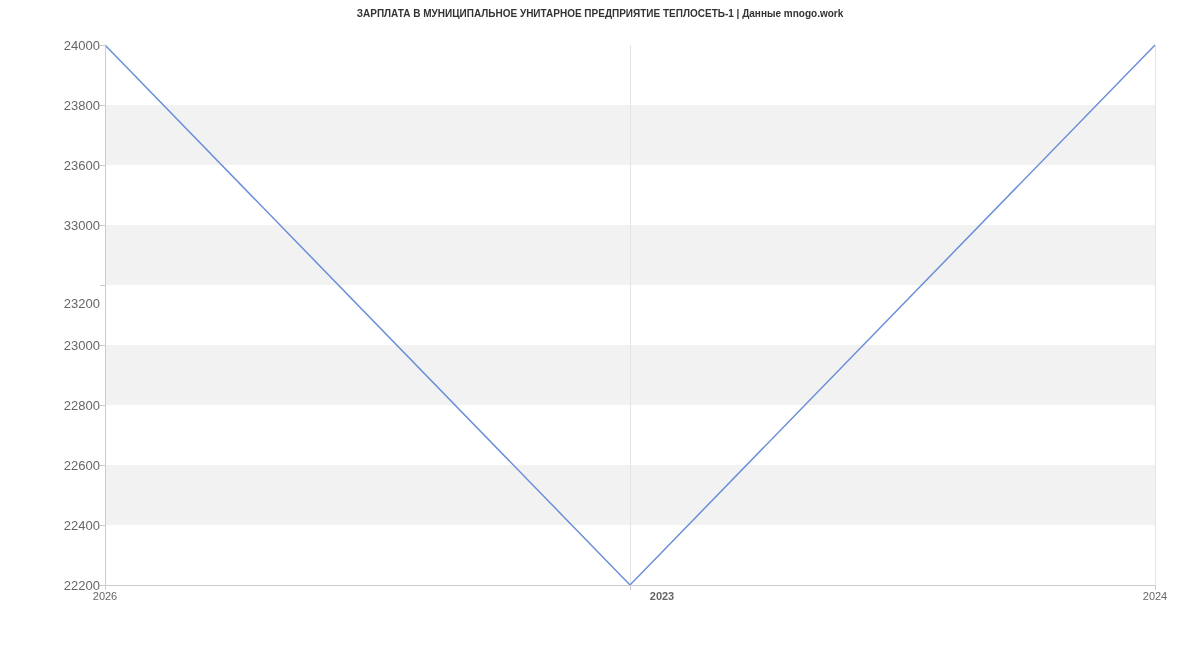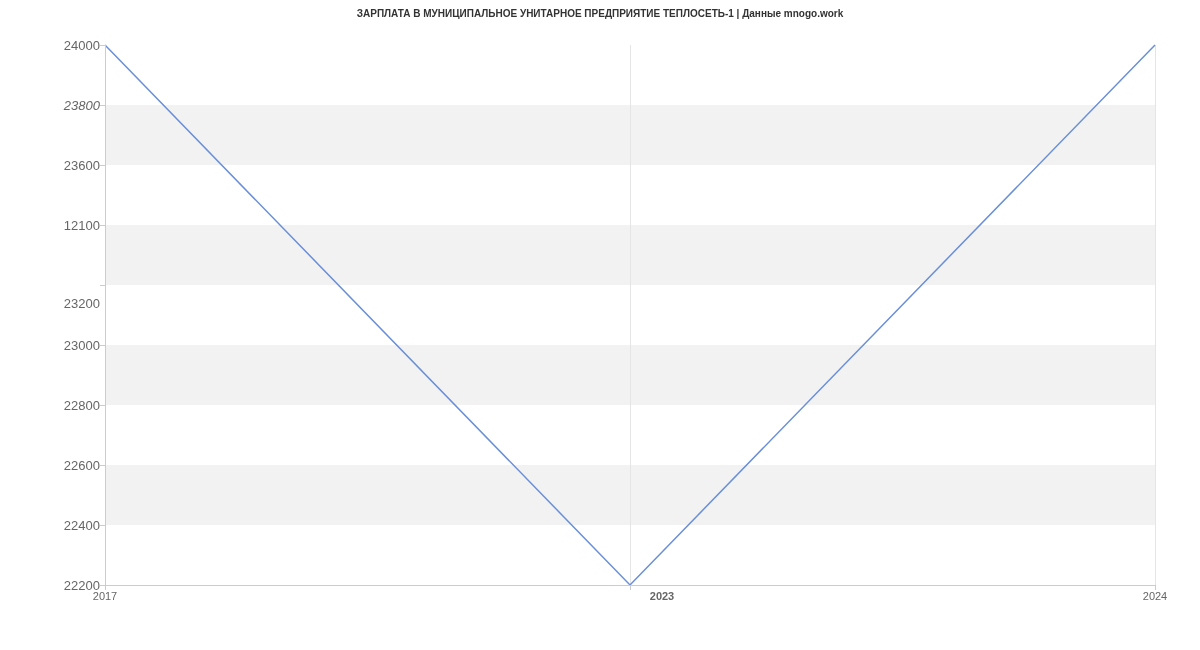--- a/index.html
+++ b/index.html
@@ -116,19 +116,19 @@
     <div class="axis-line" style="left: 0px; top: 0px; width: 1px; height: 540px;"></div>
     <div class="axis-line" style="left: 0px; top: 540px; height: 1px; width: 1050px;"></div>
   </div>
 
 <div class="y-tick" style="top: 585px;">22200</div>
 <div class="y-tick" style="top: 525px;">22400</div>
 <div class="y-tick" style="top: 465px;">22600</div>
 <div class="y-tick" style="top: 405px;">22800</div>
 <div class="y-tick" style="top: 345px;">23000</div>
 <div class="y-tick" style="top: 285px; margin-top: 18px;">23200</div>
-<div class="y-tick" style="top: 225px;">12100</div>
+<div class="y-tick" style="top: 225px;">33000</div>
 <div class="y-tick" style="top: 165px;">23600</div>
-<div class="y-tick" style="top: 105px; font-style: italic;">23800</div>
+<div class="y-tick" style="top: 105px;">23800</div>
 <div class="y-tick" style="top: 45px;">24000</div>
-<div class="x-tick" style="left: 105px;">2017</div>
+<div class="x-tick" style="left: 105px;">2026</div>
 <div class="x-tick" style="left: 662px; font-weight: bold;">2023</div>
 <div class="x-tick" style="left: 1155px;">2024</div>
 
 </body></html>

